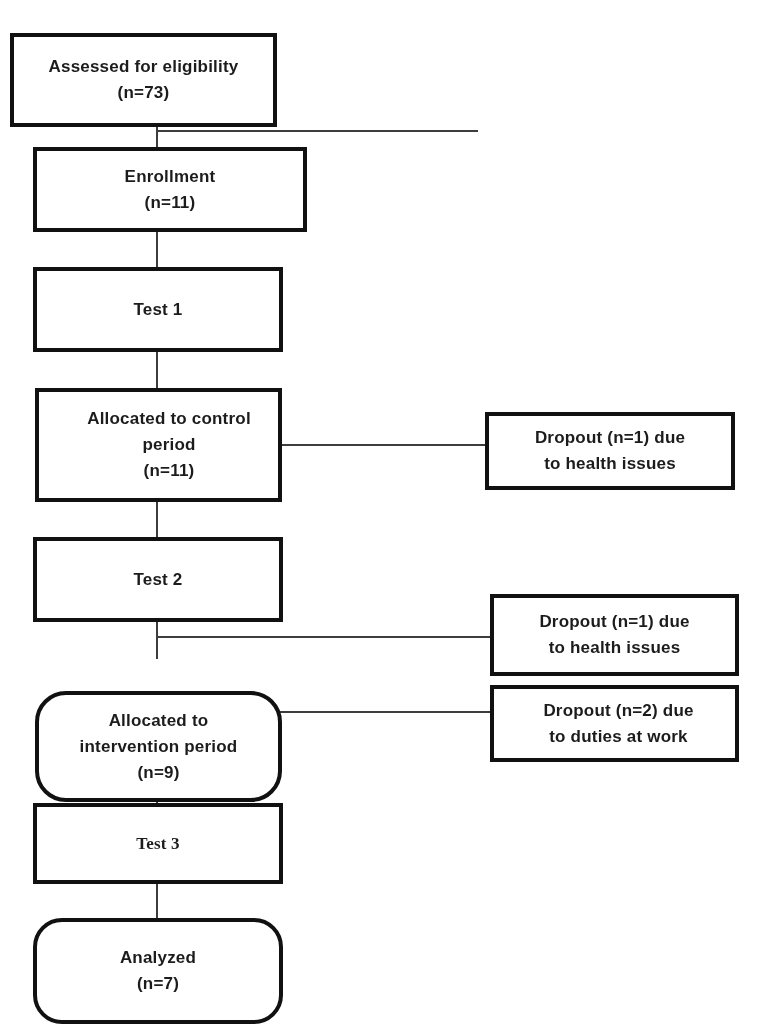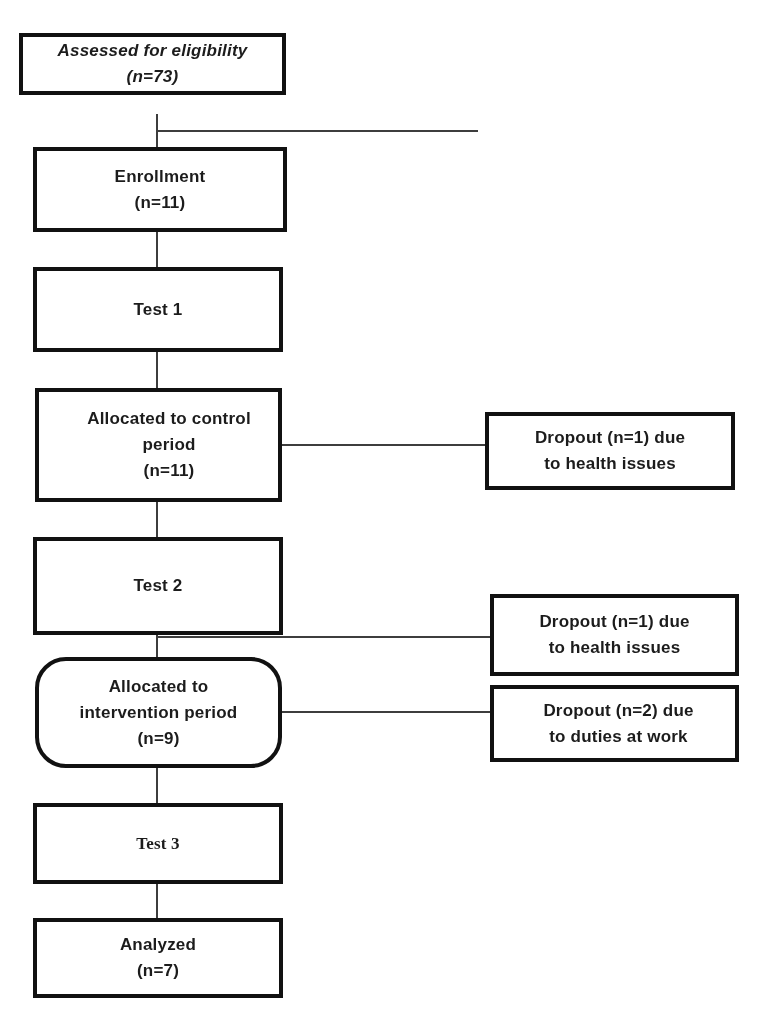--- a/index.html
+++ b/index.html
@@ -36,28 +36,28 @@
   }
   .connector {
     position: absolute;
     background: #3d3d3d;
     z-index: 1;
   }
   .vline { width: 2px; }
   .hline { height: 2px; }
 
   
-  #box-assessed        { left: 19px;  top: 33px;  width: 267px; height: 62px; font-style: italic; }
-  #box-enrollment      { left: 33px;  top: 147px; width: 254px; height: 85px; }
+  #box-assessed        { left: 10px;  top: 33px;  width: 267px; height: 94px; }
+  #box-enrollment      { left: 33px;  top: 147px; width: 274px; height: 85px; }
   #box-test1           { left: 33px;  top: 267px; width: 250px; height: 85px; text-align: right; }
   #box-alloc-control   { left: 35px;  top: 388px; width: 247px; height: 114px; padding-left: 21px; }
-  #box-test2           { left: 33px;  top: 537px; width: 250px; height: 98px; text-align: right; }
-  #box-alloc-interv    { left: 35px;  top: 657px; width: 247px; height: 111px; border-radius: 31px; }
+  #box-test2           { left: 33px;  top: 537px; width: 250px; height: 85px; text-align: right; }
+  #box-alloc-interv    { left: 35px;  top: 691px; width: 247px; height: 111px; border-radius: 31px; }
   #box-test3           { left: 33px;  top: 803px; width: 250px; height: 81px; font-family: Liberation Serif, serif; }
-  #box-analyzed        { left: 33px;  top: 918px; width: 250px; height: 80px; }
+  #box-analyzed        { left: 33px;  top: 918px; width: 250px; height: 106px; border-radius: 29px; }
 
   
   #box-declined        { left: 478px; top: 83px;  width: 249px; height: 104px; }
   #box-dropout1        { left: 485px; top: 412px; width: 250px; height: 78px; }
   #box-dropout2        { left: 490px; top: 594px; width: 249px; height: 82px; }
   #box-dropout3        { left: 490px; top: 685px; width: 249px; height: 77px; padding-left: 8px; }
 
   
   #v-assessed-enroll   { left: 156px; top: 114px; height: 35px; }
   #v-enroll-test1      { left: 156px; top: 230px; height: 39px; }

